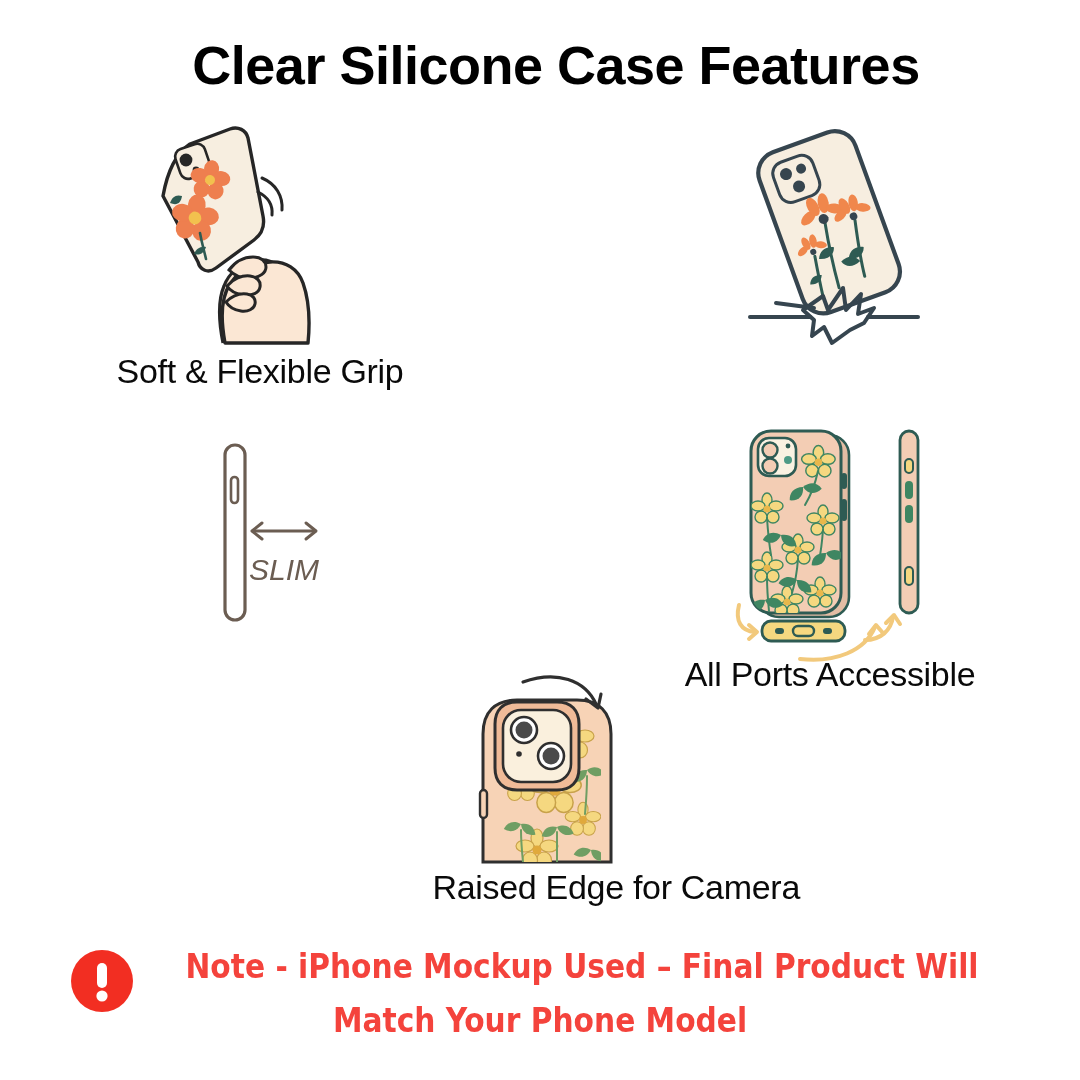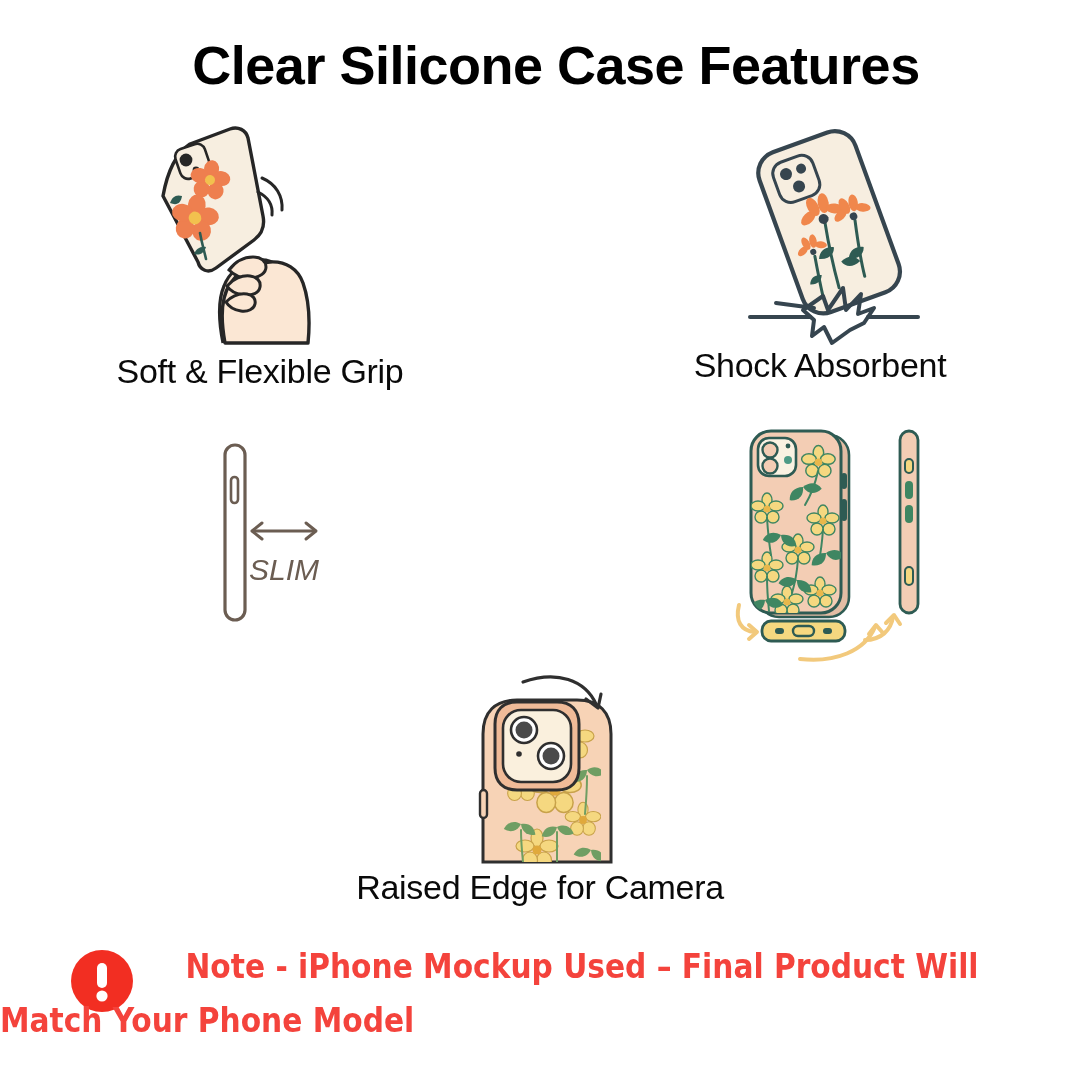--- a/index.html
+++ b/index.html
@@ -38,38 +38,38 @@
   
   #f3-art { left: 195px; top: 435px; width: 175px; height: 195px; font-style: italic; }
   #f3-label { left: 30px; top: 655px; width: 460px; }
 
   
   #f4-art { left: 705px; top: 415px; width: 245px; height: 245px; }
   #f4-label { left: 590px; top: 655px; width: 480px; }
 
   
   #f5-art { left: 465px; top: 672px; width: 185px; height: 190px; }
-  #f5-label { left: 280px; top: 868px; width: 520px; }
+  #f5-label { left: 280px; top: 868px; width: 520px; text-align: right; }
 
   
   .note-wrap {
     position: absolute; left: 0; top: 940px; width: 915px; height: 115px;
   }
   .note-icon {
     position: absolute; left: 71px; top: 10px; width: 62px; height: 62px;
   }
   .note-text {
     position: absolute; left: 140px; top: 0px; width: 884px;
     text-align: center;
     font-size: 33px; line-height: 54px; font-weight: 700;
     color: #f4433c;
     font-family: "DejaVu Sans Condensed", "Liberation Sans Narrow", "Liberation Sans", sans-serif;
   }
   .note-line2 {
-    position: absolute; left: 0; top: 54px; width: 1080px; 
+    position: absolute; left: 0; top: 54px; width: 1080px; text-align: center;
     font-size: 33px; line-height: 54px; font-weight: 700;
     color: #f4433c;
     font-family: "DejaVu Sans Condensed", "Liberation Sans Narrow", "Liberation Sans", sans-serif;
   }
   svg { display: block; overflow: visible; }
 </style>
 </head>
 <body>
 
 <div class="page">
@@ -188,21 +188,20 @@
         <path d="M75 192 L95 178 L100 192 L115 170 L118 192 L133 176 L130 196
                  L146 190 L136 205 L122 212 L104 225 L96 209 L84 218 L86 202 Z" fill="none" stroke="#36454f" stroke-width="4" stroke-linejoin="round"></path>
         <g stroke="#36454f" stroke-width="4" stroke-linecap="round">
           <line x1="22" y1="199" x2="82" y2="199"></line>
           <line x1="140" y1="199" x2="190" y2="199"></line>
           <line x1="48" y1="185" x2="86" y2="190"></line>
         </g>
       </g>
     </svg>
   </div>
-  <div class="feature-label" id="f2-label">Shock Absorbent</div>
 
   <div class="feature-art" id="f3-art">
     <svg viewBox="0 0 175 195" width="175" height="195">
       <g>
         <rect x="30" y="10" width="20" height="175" rx="10" fill="#ffffff" stroke="#6b5d52" stroke-width="3.2"></rect>
         <rect x="36" y="42" width="7" height="26" rx="3.5" fill="#ffffff" stroke="#6b5d52" stroke-width="2.6"></rect>
       </g>
       <g stroke="#6b5d52" stroke-width="3" fill="none" stroke-linecap="round" stroke-linejoin="round">
         <line x1="58" y1="96" x2="120" y2="96"></line>
         <polyline points="67,88 57,96 67,104"></polyline>
@@ -290,20 +289,21 @@
       <g fill="none" stroke="#f2c97c" stroke-width="4" stroke-linecap="round" stroke-linejoin="round">
         <path d="M34 190 C30 206 36 216 50 217"></path>
         <polyline points="44,210 52,217 44,224"></polyline>
         <path d="M160 225 C176 225 186 215 188 202"></path>
         <polyline points="181,208 189,200 195,209"></polyline>
         <path d="M95 244 C130 248 160 236 170 212"></path>
         <polyline points="164,219 171,210 178,218"></polyline>
       </g>
     </svg>
   </div>
+  <div class="feature-label" id="f4-label">All Ports Accessible</div>
 
   <div class="feature-art" id="f5-art">
     <svg viewBox="0 0 185 190" width="185" height="190">
       <defs>
         <clipPath id="camCaseClip">
           <path d="M24 60 C24 42 34 32 52 32 L108 32 C126 32 136 42 136 60 L136 190 L24 190 Z"></path>
         </clipPath>
         <g id="yflower2">
           <g fill="#f5d880" stroke="#c8a24a" stroke-width="1.2">
             <ellipse cx="0" cy="-12" rx="6" ry="9"></ellipse>

